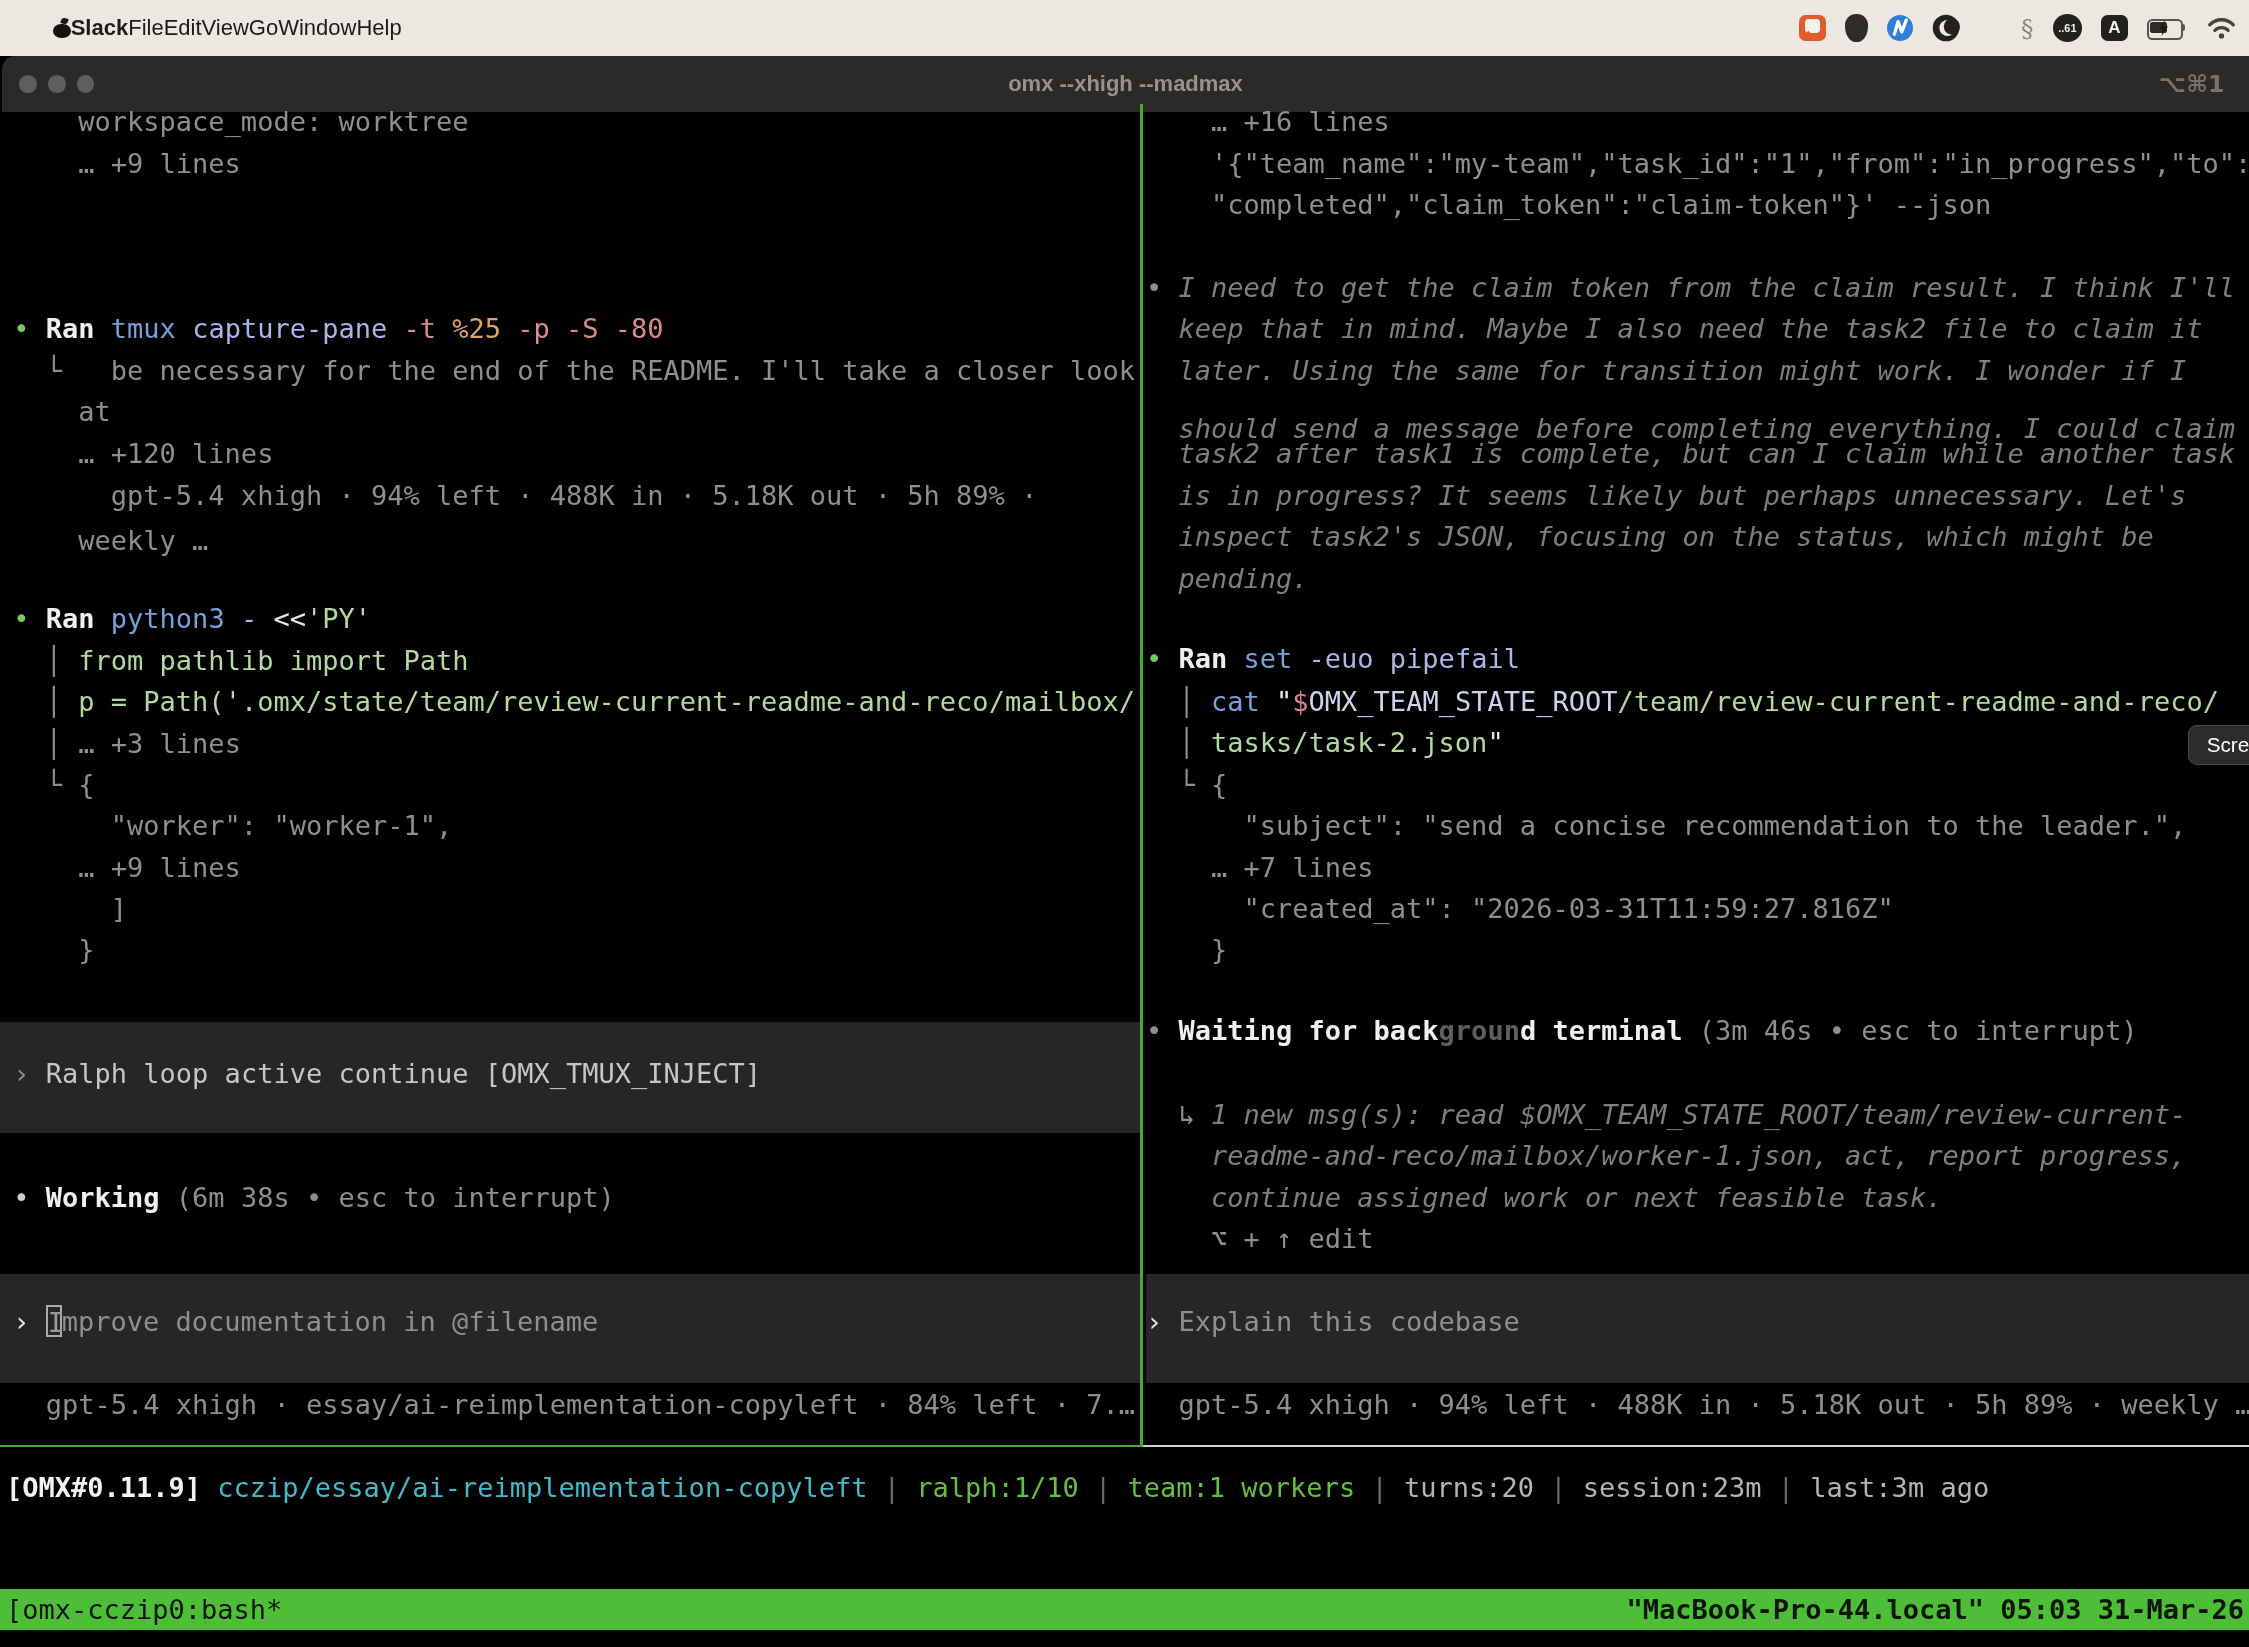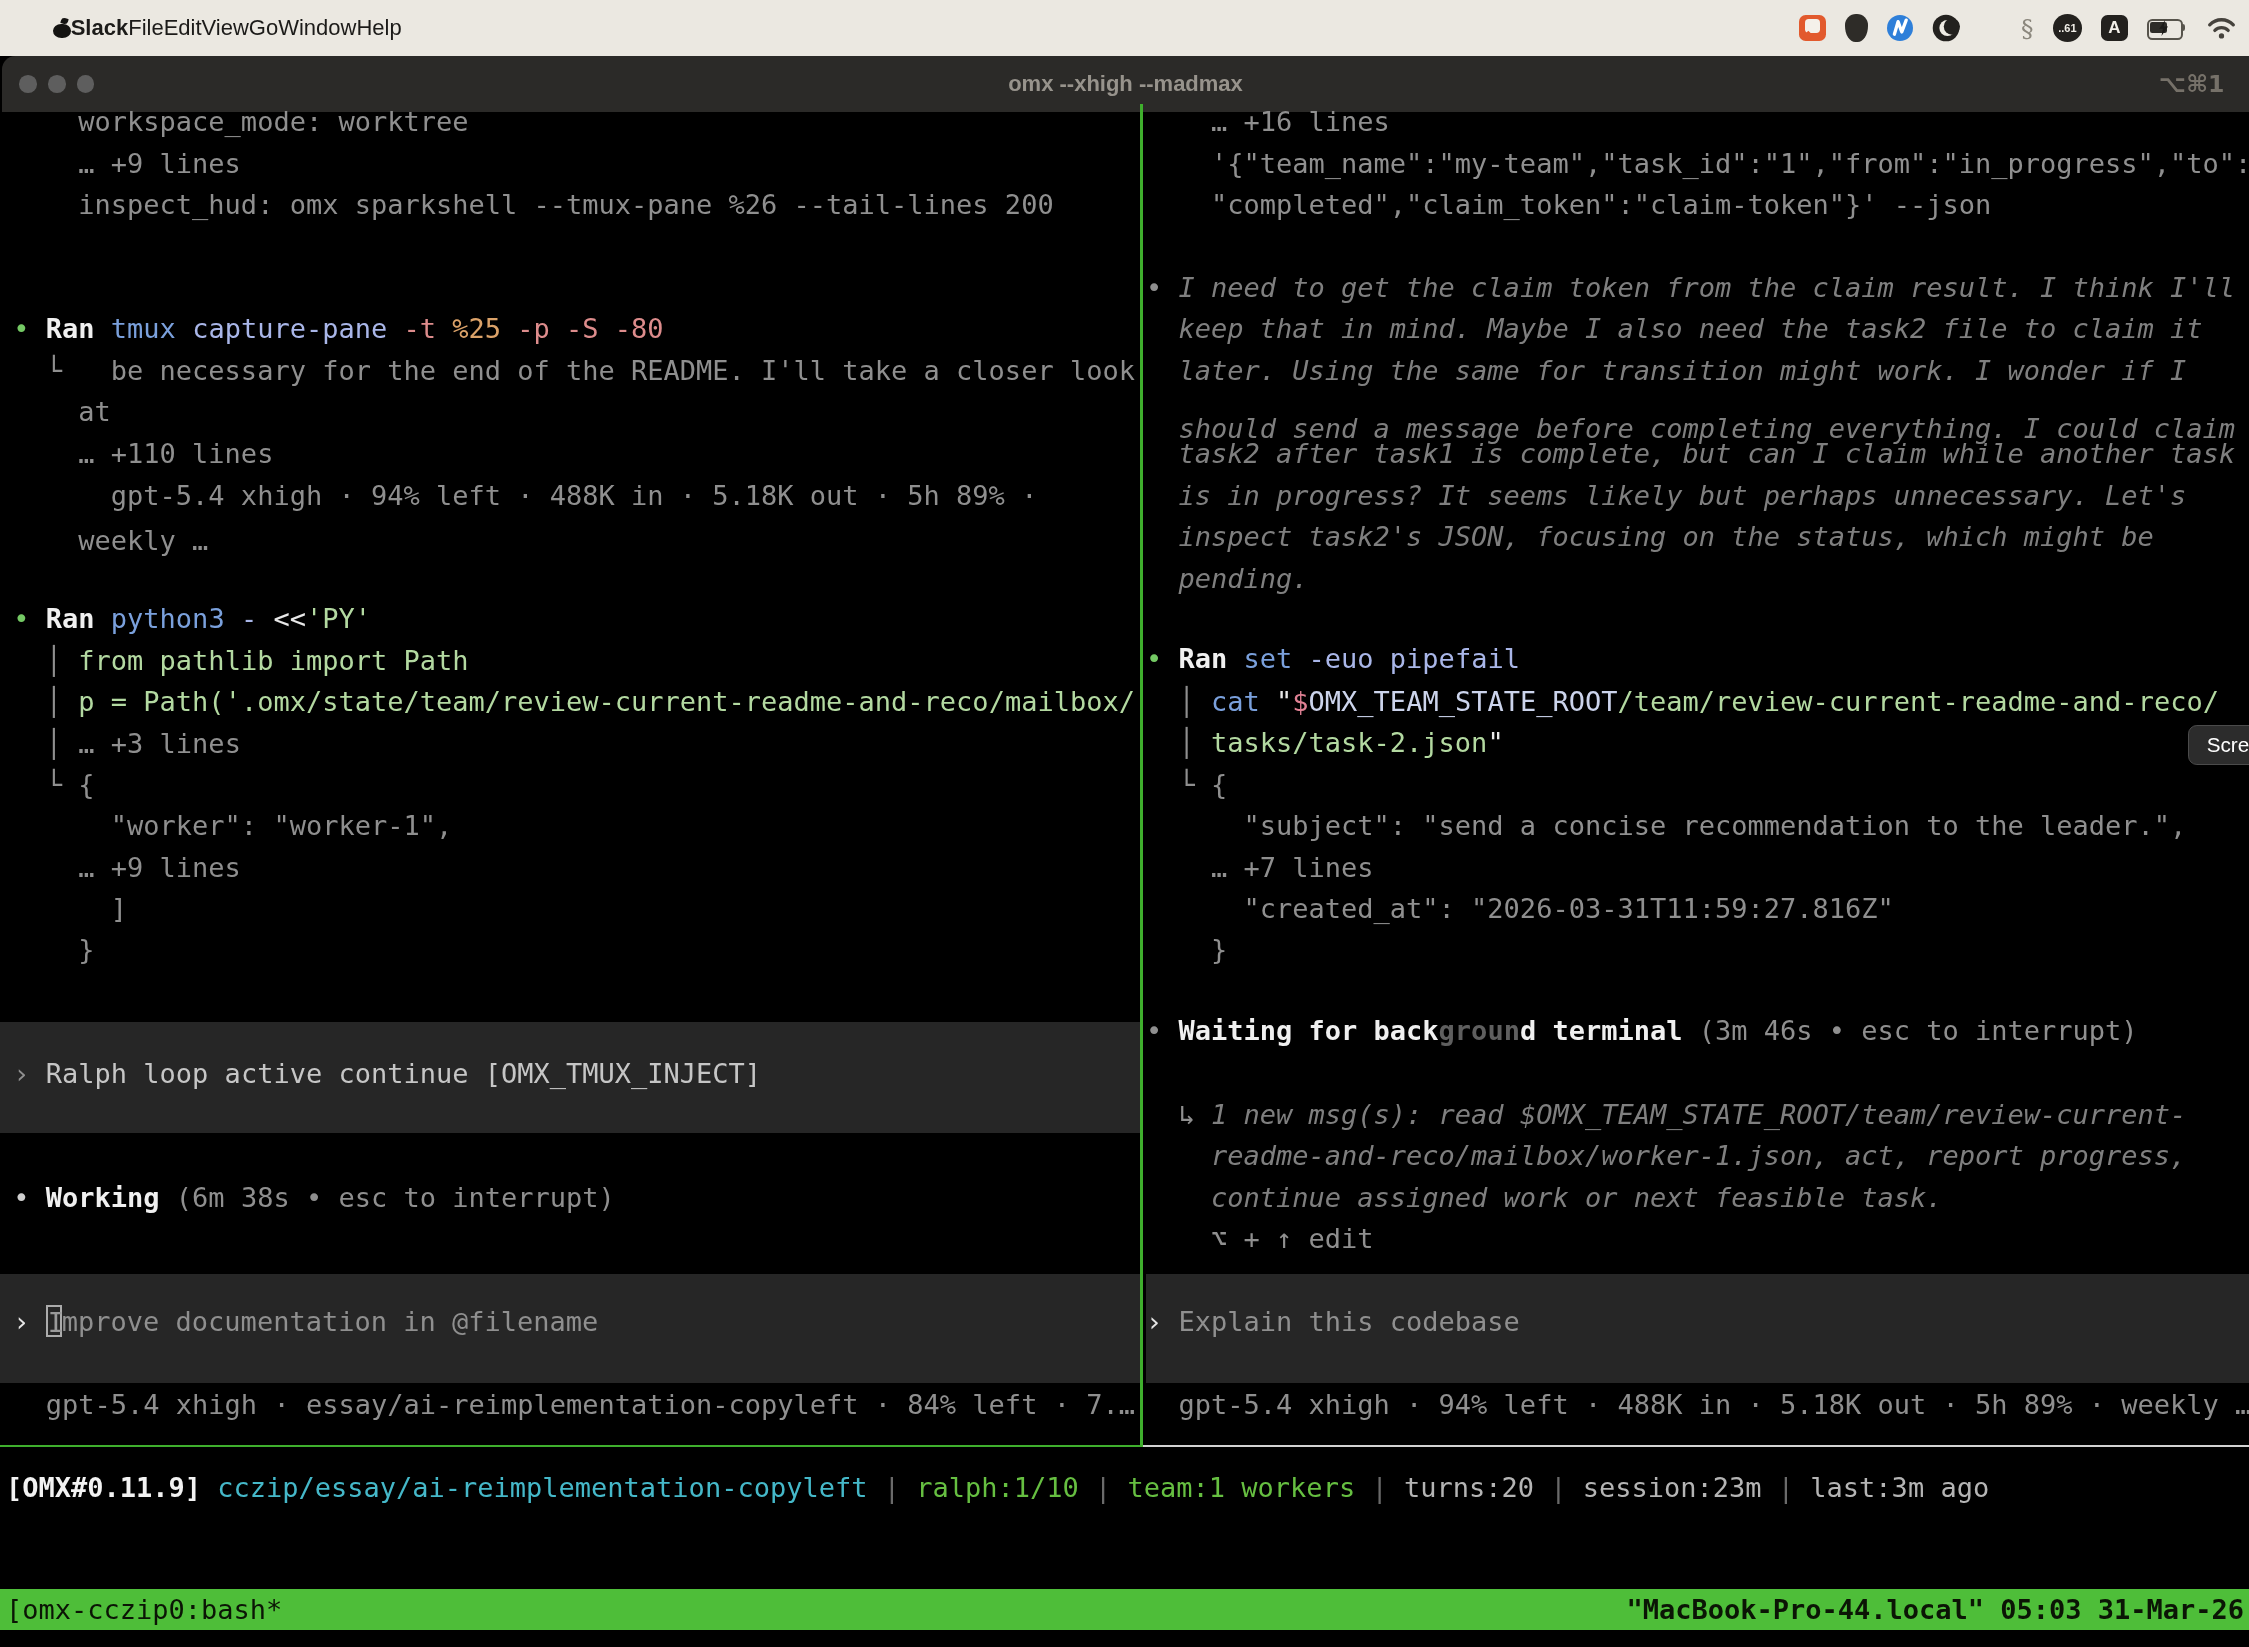--- a/index.html
+++ b/index.html
@@ -180,25 +180,24 @@
     </div>
     <div id="win-title">omx --xhigh --madmax</div>
     <div id="win-shortcut">⌥⌘1</div>
   </div>
 
   <div id="pane-left" class="pane">
       <div class="band" style="top: 918px; height: 111px;"></div>
       <div class="band" style="top: 1170px; height: 109px;"></div>
       <div class="tline" style="top: -3px;"><span class="c-dim">    workspace_mode: worktree</span></div>
       <div class="tline" style="top: 39px;"><span class="c-dim">    … +9 lines</span></div>
-      <div class="tline" style="top: 80px;"><span class="c-dim">    inspect_hud: omx sparkshell --tmux-pane %26 --tail-lines 200</span></div>
       <div class="tline" style="top: 204px;"><span class="c-gb">• </span><span class="c-wb">Ran </span><span class="c-blue">tmux </span><span class="c-peri">capture-pane </span><span class="c-sal">-t </span><span class="c-org">%25 </span><span class="c-sal">-p -S -80</span></div>
       <div class="tline" style="top: 246px;"><span class="c-dim">  └   be necessary for the end of the README. I'll take a closer look</span></div>
       <div class="tline" style="top: 287px;"><span class="c-dim">    at</span></div>
-      <div class="tline" style="top: 329px;"><span class="c-dim">    … +110 lines</span></div>
+      <div class="tline" style="top: 329px;"><span class="c-dim">    … +120 lines</span></div>
       <div class="tline" style="top: 371px;"><span class="c-dim">      gpt-5.4 xhigh · 94% left · 488K in · 5.18K out · 5h 89% ·</span></div>
       <div class="tline" style="top: 416px;"><span class="c-dim">    weekly …</span></div>
       <div class="tline" style="top: 494px;"><span class="c-gb">• </span><span class="c-wb">Ran </span><span class="c-blue">python3 </span><span class="c-peri">- </span><span class="c-w">&lt;&lt;</span><span class="c-lg">'PY'</span></div>
       <div class="tline" style="top: 536px;"><span class="c-dim">  │ </span><span class="c-lg">from pathlib import Path</span></div>
       <div class="tline" style="top: 577px;"><span class="c-dim">  │ </span><span class="c-lg">p = Path('.omx/state/team/review-current-readme-and-reco/mailbox/</span></div>
       <div class="tline" style="top: 619px;"><span class="c-dim">  │ </span><span class="c-dim">… +3 lines</span></div>
       <div class="tline" style="top: 660px;"><span class="c-dim">  └ {</span></div>
       <div class="tline" style="top: 701px;"><span class="c-dim">      "worker": "worker-1",</span></div>
       <div class="tline" style="top: 743px;"><span class="c-dim">    … +9 lines</span></div>
       <div class="tline" style="top: 784px;"><span class="c-dim">      ]</span></div>

